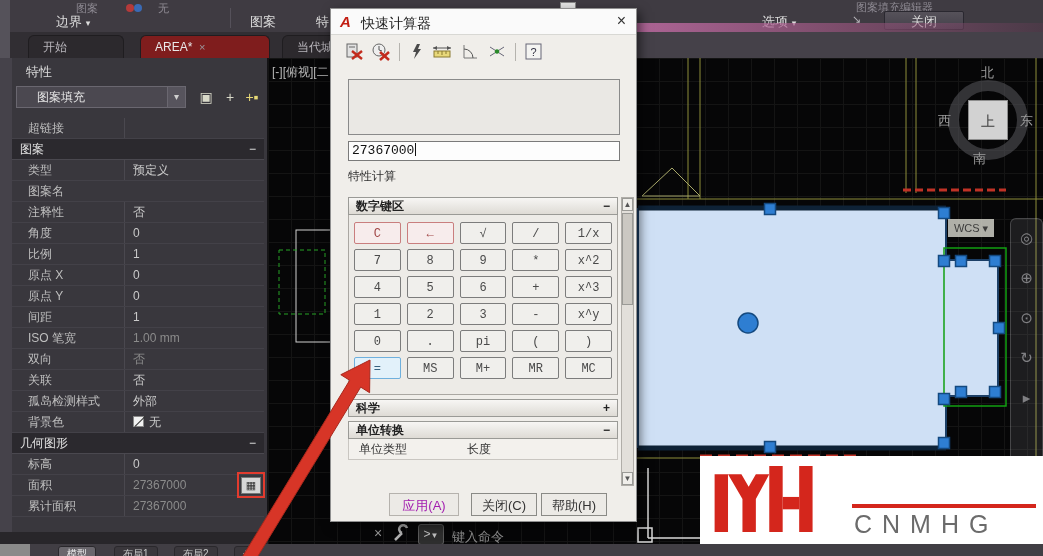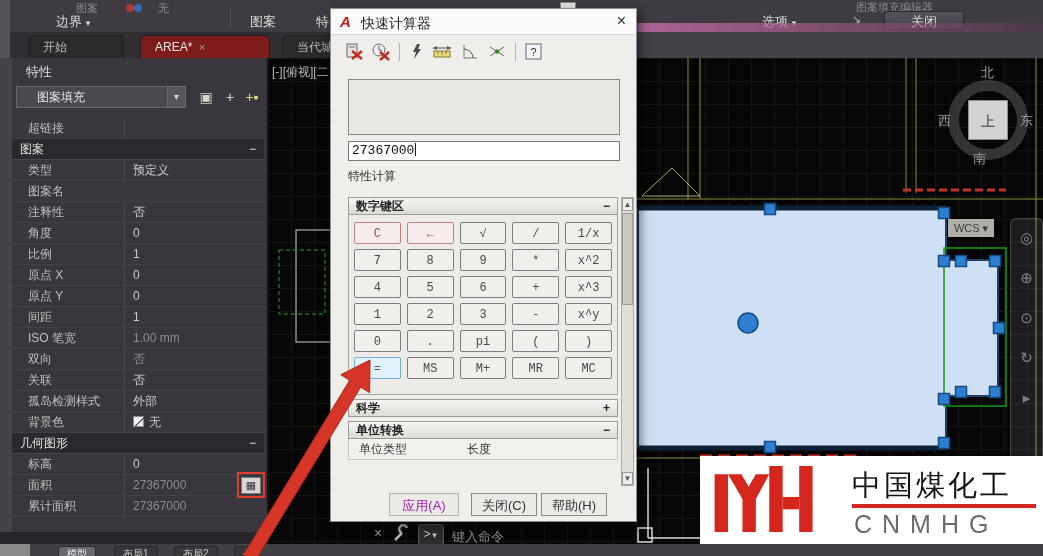--- a/index.html
+++ b/index.html
@@ -318,21 +318,20 @@
   <div class="abs" id="wm">
     <svg style="position:absolute;left:14px;top:10px" width="126" height="66" viewBox="0 0 121 64">
       <g fill="#d4261c">
         <rect x="0" y="8" width="13" height="56"></rect>
         <polygon points="13,8 26,8 33,20 40,8 53,8 40,32 40,64 27,64 27,32"></polygon>
         <rect x="53" y="0" width="13" height="64"></rect>
         <rect x="66" y="30" width="16" height="12"></rect>
         <rect x="82" y="0" width="13" height="64"></rect>
       </g>
     </svg>
-    <div id="wm-cn">中国煤化工</div>
     <div id="wm-line"></div>
     <div id="wm-en">CNMHG</div>
   </div>
 
   <div class="abs" id="botbar">
     <span class="abs" style="left:0;top:0;width:30px;height:12px;background:#8a8a8a"></span>
     <span class="ltab active" style="left:58px">模型</span>
     <span class="ltab" style="left:114px">布局1</span>
     <span class="ltab" style="left:174px">布局2</span>
     <span class="ltab" style="left:234px">+</span>

